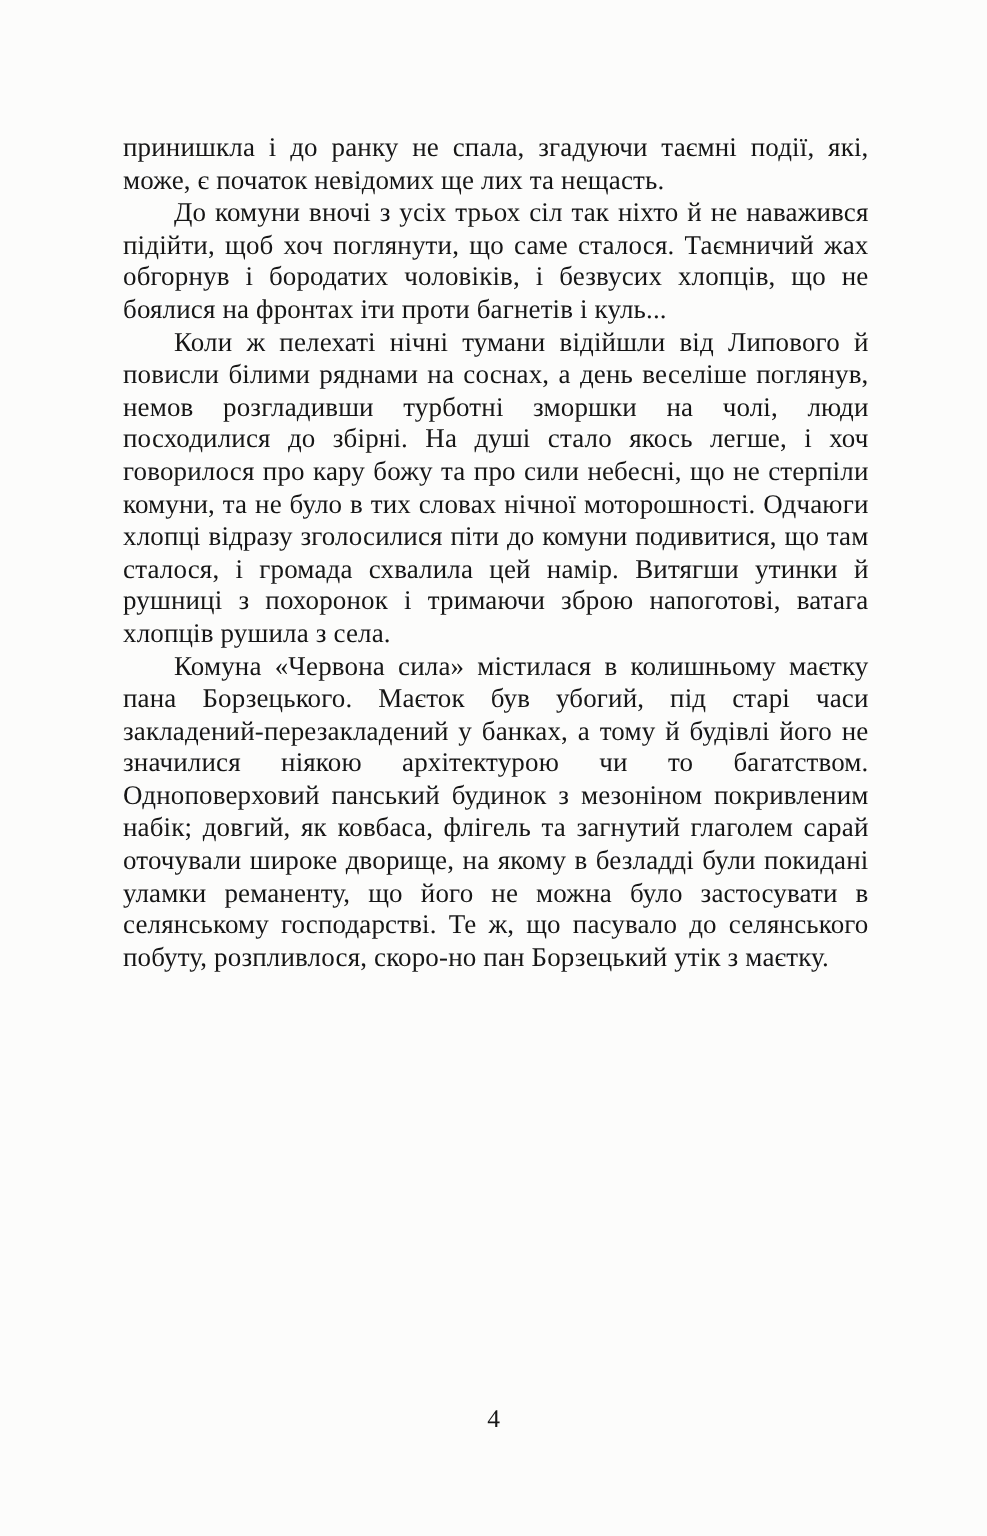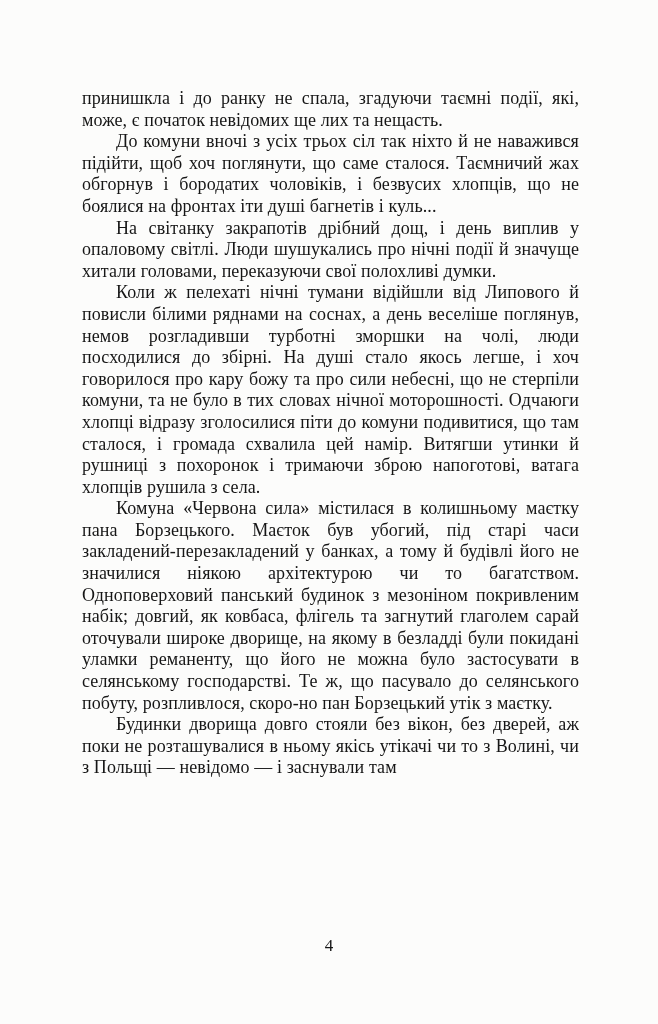--- a/index.html
+++ b/index.html
@@ -46,20 +46,18 @@
     font-size: 17px;
     color: #161616;
   }
 </style>
 </head>
 <body>
 
 <div class="page">
   <div class="text-block">
     <p class="para no-indent">принишкла і до ранку не спала, згадуючи таємні події, які, може, є початок невідомих ще лих та нещасть.</p>
-    <p class="para">До комуни вночі з усіх трьох сіл так ніхто й не наважився підійти, щоб хоч поглянути, що саме сталося. Таємничий жах обгорнув і бородатих чоловіків, і безвусих хлопців, що не боялися на фронтах іти душі багнетів і куль...</p>
-    <p class="para">На світанку закрапотів дрібний дощ, і день виплив у опаловому світлі. Люди шушукались про нічні події й значуще хитали головами, переказуючи свої полохливі думки.</p>
+    <p class="para">До комуни вночі з усіх трьох сіл так ніхто й не наважився підійти, щоб хоч поглянути, що саме сталося. Таємничий жах обгорнув і бородатих чоловіків, і безвусих хлопців, що не боялися на фронтах іти проти багнетів і куль...</p>
     <p class="para">Коли ж пелехаті нічні тумани відійшли від Липового й повисли білими ряднами на соснах, а день веселіше поглянув, немов розгладивши турботні зморшки на чолі, люди посходилися до збірні. На душі стало якось легше, і хоч говорилося про кару божу та про сили небесні, що не стерпіли комуни, та не було в тих словах нічної моторошності. Одчаюги хлопці відразу зголосилися піти до комуни подивитися, що там сталося, і громада схвалила цей намір. Витягши утинки й рушниці з похоронок і тримаючи зброю напоготові, ватага хлопців рушила з села.</p>
     <p class="para">Комуна «Червона сила» містилася в колишньому маєтку пана Борзецького. Маєток був убогий, під старі часи закладений-перезакладений у банках, а тому й будівлі його не значилися ніякою архітектурою чи то багатством. Одноповерховий панський будинок з мезоніном покривленим набік; довгий, як ковбаса, флігель та загнутий глаголем сарай оточували широке дворище, на якому в безладді були покидані уламки реманенту, що його не можна було застосувати в селянському господарстві. Те ж, що пасувало до селянського побуту, розпливлося, скоро-но пан Борзецький утік з маєтку.</p>
-    <p class="para">Будинки дворища довго стояли без вікон, без дверей, аж поки не розташувалися в ньому якісь утікачі чи то з Волині, чи з Польщі — невідомо — і заснували там</p>
   </div>
   <div class="page-number">4</div>
 </div>
 
 </body></html>

